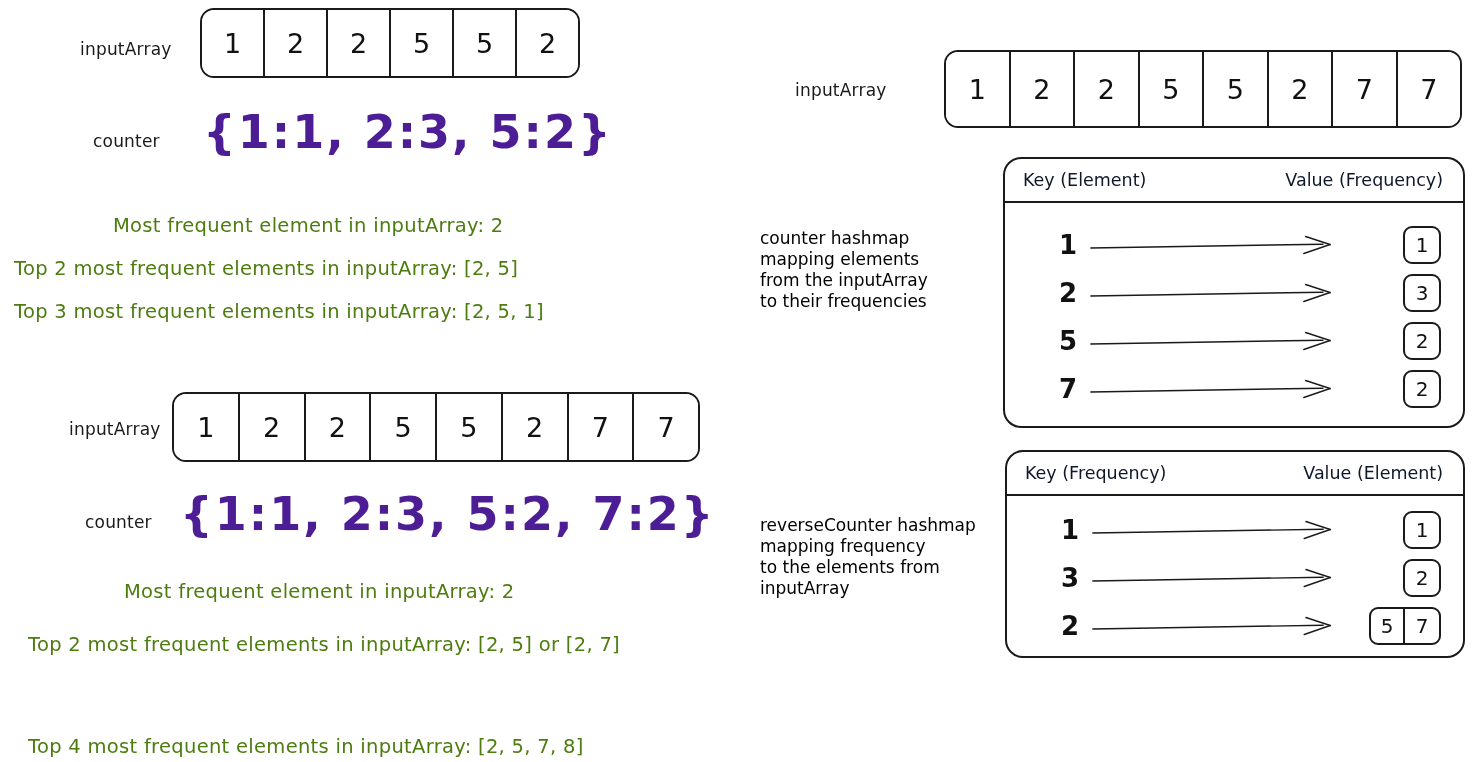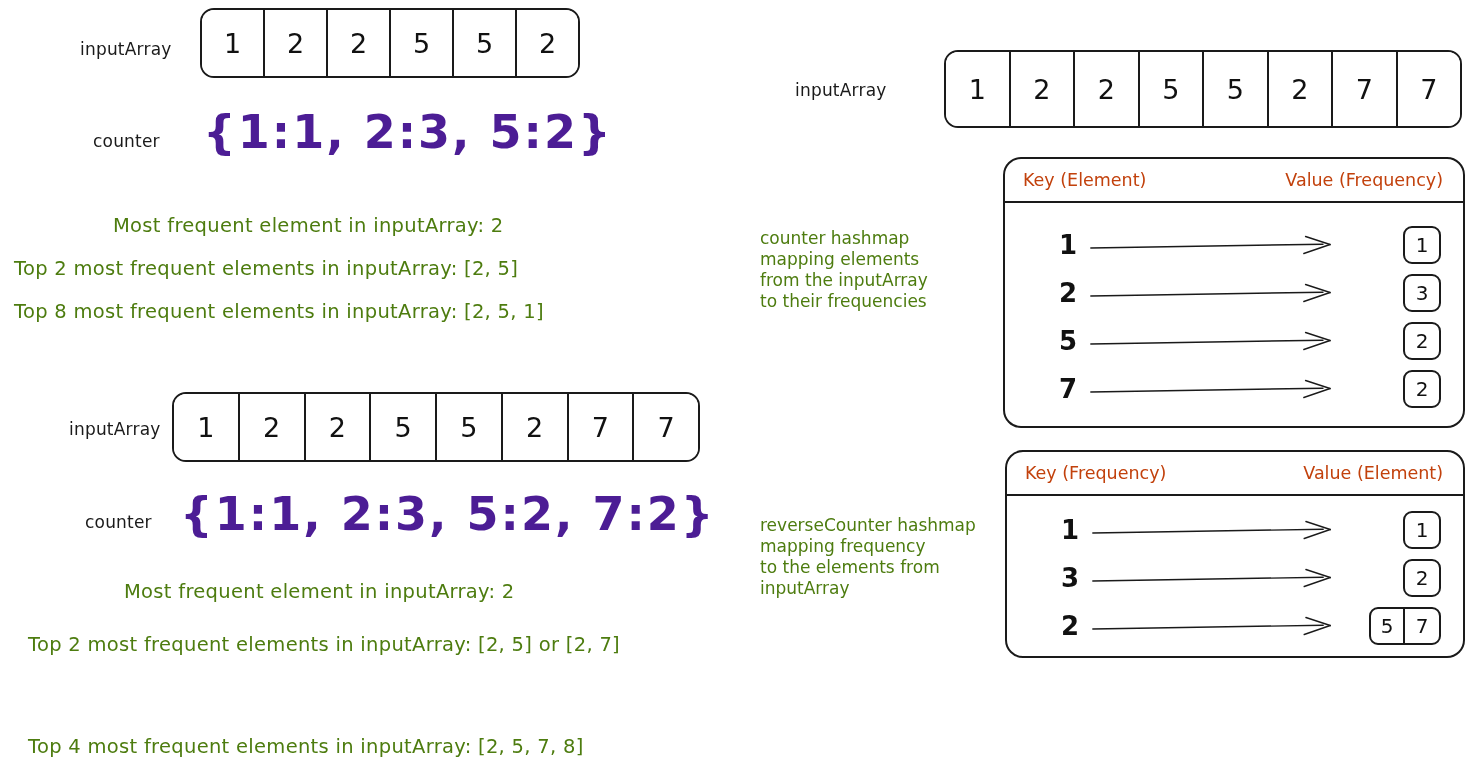--- a/index.html
+++ b/index.html
@@ -92,21 +92,21 @@
     height: 44px;
     border-bottom: 2.2px solid #1a1a1a;
     display: flex;
     align-items: center;
     justify-content: space-between;
     padding: 0 20px 0 18px;
     box-sizing: border-box;
   }
   .panel-head .col-title {
     font-size: 17.5px;
-    color: #c2410c;
+    color: #0f172a;
     white-space: nowrap;
   }
   .panel-body {
     position: relative;
     padding: 0;
   }
   .map-row {
     position: relative;
     display: flex;
     align-items: center;
@@ -150,21 +150,21 @@
     box-sizing: border-box;
     padding: 0 4px;
   }
   .map-value .vcell:last-child { border-right: none; }
 
   
   .annot {
     position: absolute;
     font-size: 17px;
     line-height: 21px;
-    color: #4d7c0f;
+    color: #000000;
     white-space: pre-line;
   }
 </style>
 </head>
 <body>
 
 <div class="canvas">
 
   <div class="abs hand label-sm" style="left:80px; top:39px;">inputArray</div>
 
@@ -176,21 +176,21 @@
       <div class="cell">5</div>
       <div class="cell">2</div>
     </div>
 
   <div class="abs hand label-sm" style="left:93px; top:131px;">counter</div>
 
   <div class="counter-text" style="left:203px; top:105px;">{1:1,  2:3,  5:2}</div>
 
   <div class="result-line" style="left:113px; top:214px;">Most frequent element in inputArray: 2</div>
   <div class="result-line" style="left:14px; top:257px;">Top 2 most frequent elements in inputArray: [2, 5]</div>
-  <div class="result-line" style="left:14px; top:300px;">Top 8 most frequent elements in inputArray: [2, 5, 1]</div>
+  <div class="result-line" style="left:14px; top:300px;">Top 3 most frequent elements in inputArray: [2, 5, 1]</div>
 
   <div class="abs hand label-sm" style="left:69px; top:419px;">inputArray</div>
 
   <div class="array" id="arr-ex2" style="left:172px; top:392px; width:528px; height:70px;">
       <div class="cell">1</div>
       <div class="cell">2</div>
       <div class="cell">2</div>
       <div class="cell">5</div>
       <div class="cell">5</div>
       <div class="cell">2</div>

